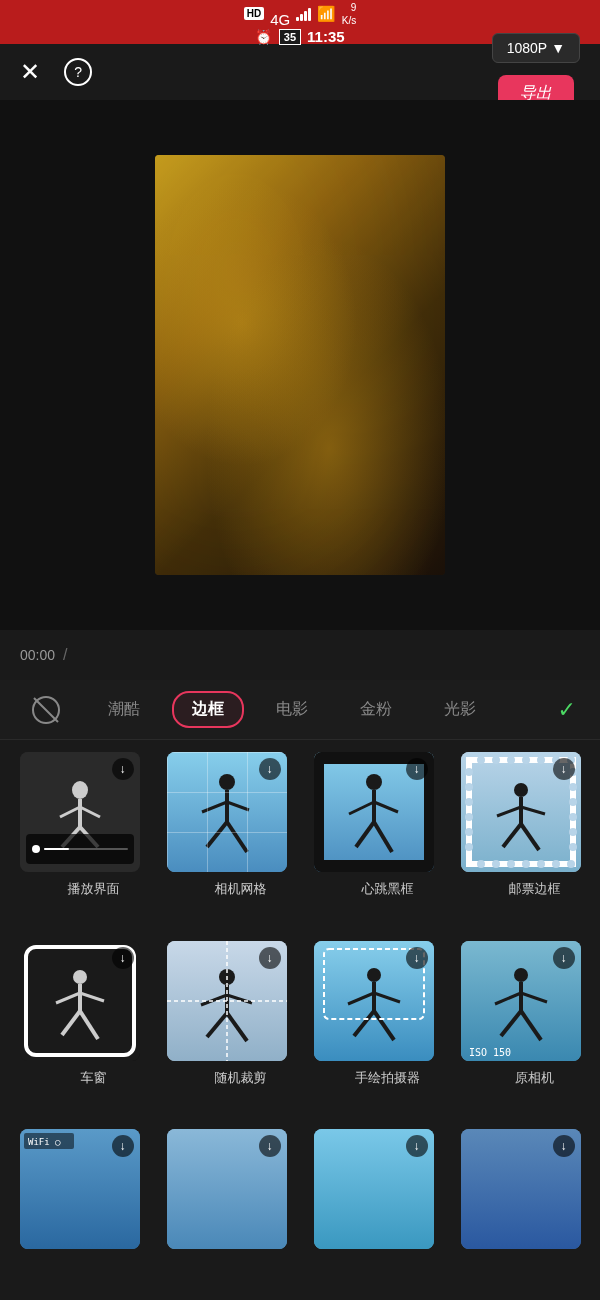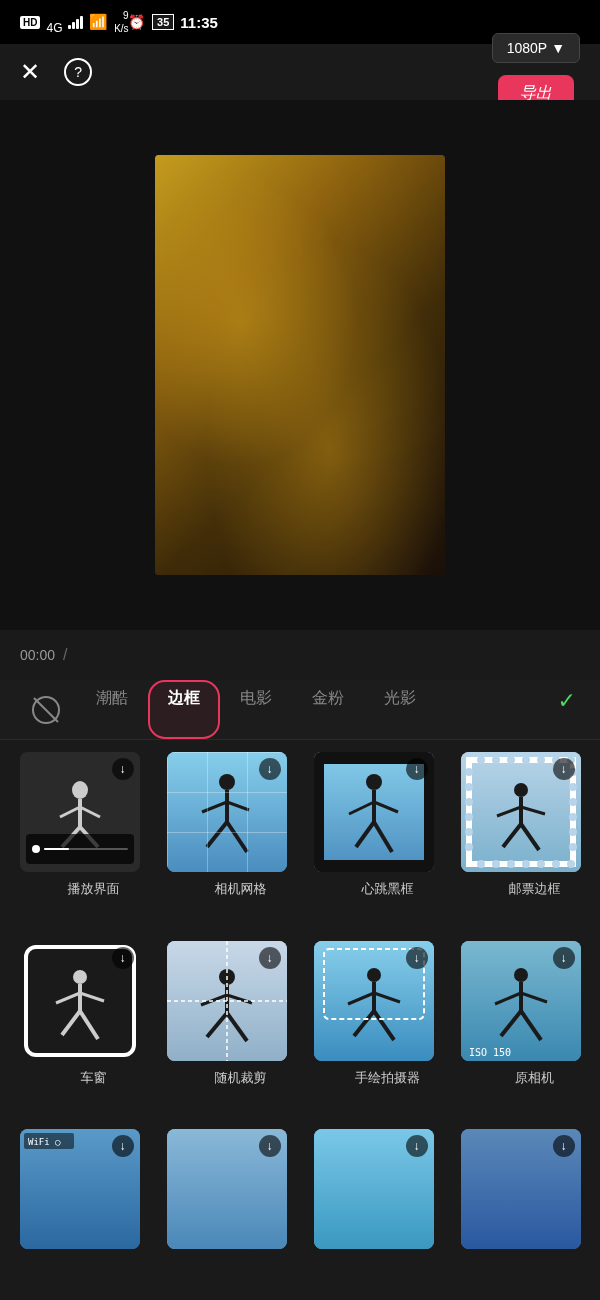--- a/index.html
+++ b/index.html
@@ -9,25 +9,26 @@
       background: #1a1a1a;
       font-family: -apple-system, 'PingFang SC', 'Helvetica Neue', sans-serif;
       color: #fff;
       overflow: hidden;
       position: relative;
     }
 
     
     .status-bar {
       height: 44px;
-      background: #000000;
-      display: flex;
-      align-items: center;
-      justify-content: flex-start;
+      background: #b91c1c;
+      display: flex;
+      align-items: center;
+      justify-content: center;
       padding: 0 20px;
+      flex-direction: column;
     }
     .status-left {
       display: flex;
       align-items: center;
       gap: 6px;
       font-size: 12px;
       color: #fff;
     }
     .status-right {
       display: flex;
@@ -181,22 +182,23 @@
     }
     .time-separator {
       color: #666;
     }
 
     
     .filter-tabs {
       height: 60px;
       background: #1c1c1c;
       display: flex;
+      align-items: center;
       padding: 0 16px;
-      gap: 0;
+      gap: 12px;
       border-bottom: 1px solid #2a2a2a;
     }
     .filter-tab {
       padding: 8px 20px;
       font-size: 16px;
       color: #888;
       cursor: pointer;
       position: relative;
       white-space: nowrap;
     }
@@ -376,21 +378,21 @@
       flex-direction: column;
       height: calc(1300px - 44px - 56px - 530px - 50px);
     }
   </style>
 </head>
 <body>
 
 <div class="status-bar">
   <div class="status-left">
     <span class="hd-badge">HD</span>
-    <span style="font-size:12px;margin-top:12px;">4G</span>
+    <span style="font-size:15px;margin-top:12px;">4G</span>
     <div class="signal-bars">
       <div class="signal-bar" style="height:4px;"></div>
       <div class="signal-bar" style="height:7px;"></div>
       <div class="signal-bar" style="height:10px;"></div>
       <div class="signal-bar" style="height:13px;"></div>
     </div>
     <span style="font-size:15px;">📶</span>
     <div class="data-speed">
       <div style="white-space:pre; font-size:10px; line-height:1.3;">9
 K/s</div>

